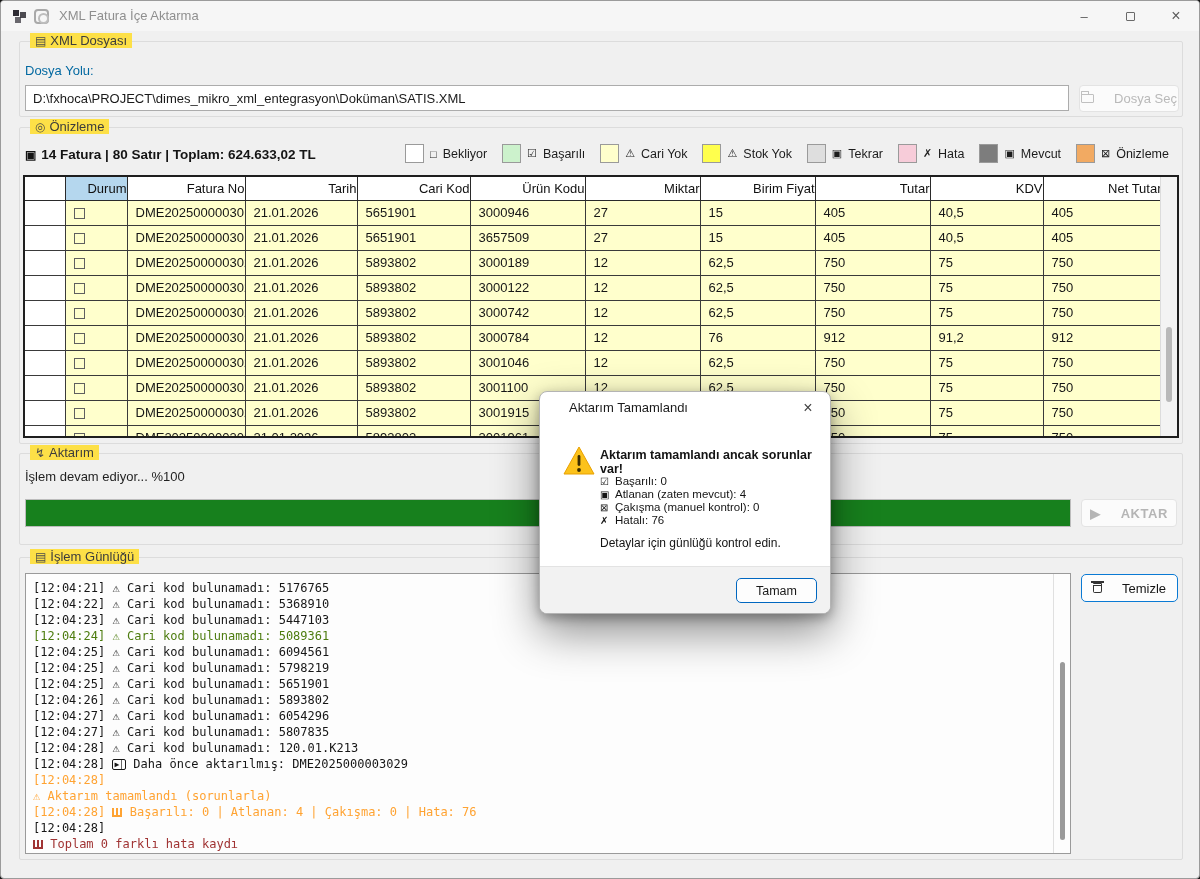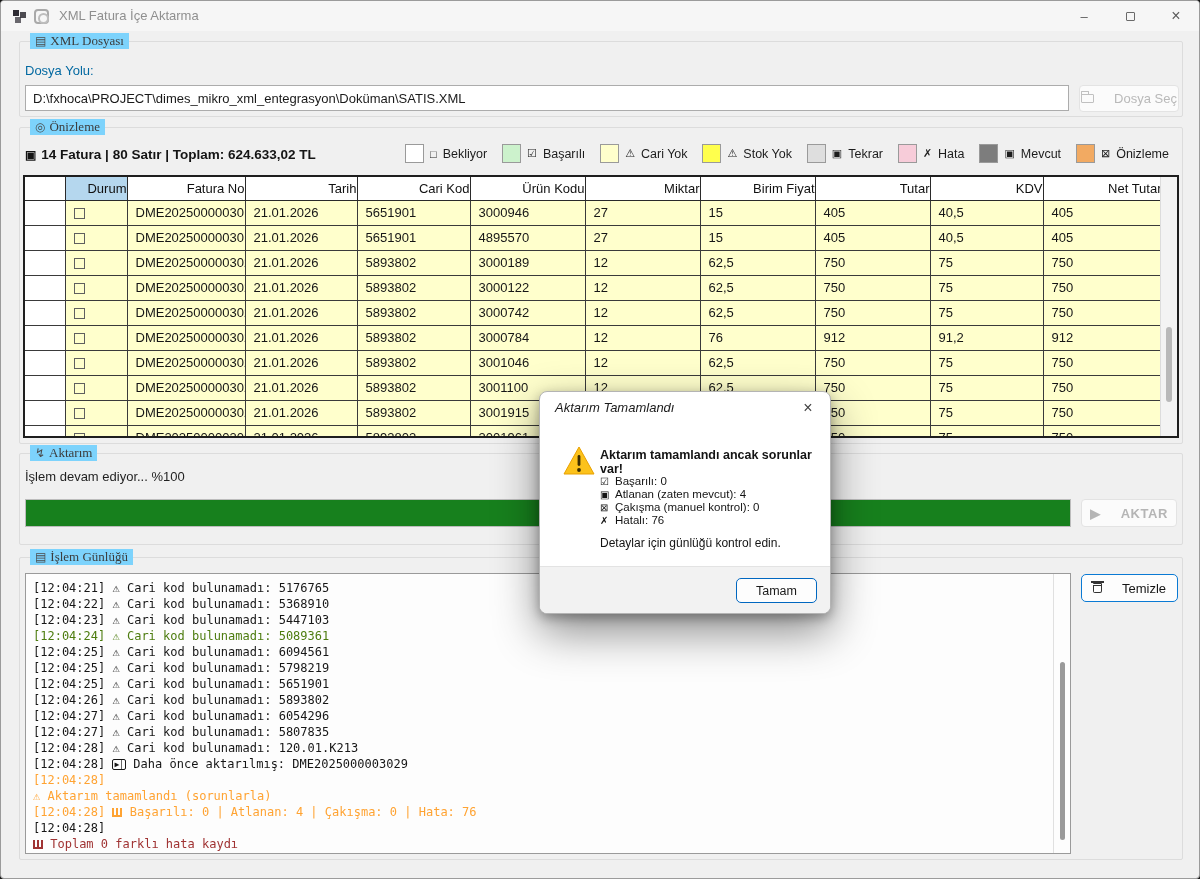--- a/index.html
+++ b/index.html
@@ -17,21 +17,21 @@
   .app-icon2{position:absolute;left:33px;top:8px;width:15px;height:15px;border:2px solid #a9a9a9;border-radius:4px;}
   .app-icon2:before{content:"";position:absolute;left:2px;top:2px;width:7px;height:7px;border:2px solid #bdbdbd;border-radius:50%;}
   .win-title{position:absolute;left:58px;top:7px;font-size:13px;color:#8f8f8f;}
   .win-btns{position:absolute;right:0;top:0;height:30px;display:flex;}
   .win-btn{width:46px;height:30px;display:flex;align-items:center;justify-content:center;color:#5c5c5c;font-size:13px;}
   .win-btn .maxbox{width:9px;height:9px;border:1px solid #6a6a6a;border-radius:1px;}
   .win-btn.close{font-size:16px;}
 
   
   .group{position:absolute;border:1px solid #dcdcdc;border-radius:2px;}
-  .gtitle{position:absolute;top:-9px;left:10px;background:#7dd3fc;padding:0 5px;font-size:13px;color:#3c3c3c;white-space:nowrap;font-family:Liberation Serif, serif;}
+  .gtitle{position:absolute;top:-9px;left:10px;background:#fde047;padding:0 5px;font-size:13px;color:#3c3c3c;white-space:nowrap;}
   .gtitle .gicon{margin-right:4px;color:#4a4a4a;font-size:12px;}
   #grp-file{left:18px;top:40px;width:1164px;height:76px;}
   #grp-preview{left:18px;top:126px;width:1164px;height:317px;}
   #grp-transfer{left:18px;top:452px;width:1164px;height:92px;}
   #grp-log{left:18px;top:556px;width:1164px;height:303px;}
 
   
   .file-label{position:absolute;left:24px;top:62px;font-size:13px;color:#0369a1;}
   .path-input{position:absolute;left:24px;top:84px;width:1044px;height:26px;border:1px solid #acacac;background:#fff;font-size:13px;color:#1a1a1a;padding:0 7px;font-family:"Liberation Sans",sans-serif;}
   .btn{display:flex;align-items:center;justify-content:center;gap:20px;border-radius:4px;font-size:13px;cursor:default;}
@@ -72,21 +72,21 @@
   .icon-chart{display:inline-block;width:10px;height:9px;background:repeating-linear-gradient(90deg,currentColor 0 2px,transparent 2px 4px);border-bottom:2px solid currentColor;vertical-align:-1px;}
   .logbox .vscroll{border-left:1px solid #e0e0e0;background:#fdfdfd;}
   .logbox .thumb{top:88px;height:178px;background:#9a9a9a;width:5px;left:6px;}
   .btn-clear{position:absolute;left:1080px;top:573px;width:97px;height:28px;background:#fdfdfd;border:1px solid #0a7ad4;color:#161616;border-radius:5px;}
   .trash-ico{display:inline-block;width:9px;height:10px;border:1px solid #333;border-top:3px double #333;border-radius:1px 1px 2px 2px;position:relative;}
   .trash-ico:before{content:"";position:absolute;left:-3px;top:-5px;width:13px;height:2px;background:#333;}
 
   
   .dialog{position:absolute;left:538px;top:390px;width:292px;height:223px;background:#fff;border:1px solid #b4b4b4;border-radius:8px;box-shadow:0 18px 45px rgba(0,0,0,.45),0 4px 12px rgba(0,0,0,.3);z-index:50;overflow:hidden;}
   .dlg-titlebar{position:absolute;left:0;top:0;width:100%;height:32px;}
-  .dlg-title{position:absolute;left:15px;top:8px;font-size:13px;color:#1b1b1b;font-style:italic;}
+  .dlg-title{position:absolute;left:29px;top:8px;font-size:13px;color:#1b1b1b;}
   .dlg-close{position:absolute;right:11px;top:5px;width:22px;height:22px;display:flex;align-items:center;justify-content:center;font-size:16px;color:#444;}
   .dlg-body{position:absolute;left:0;top:32px;width:100%;}
   .dlg-warnicon{position:absolute;left:23px;top:22px;}
   .dlg-message{position:absolute;left:60px;top:24px;font-size:12.5px;font-weight:bold;color:#141414;width:225px;}
   .dlg-stats{position:absolute;left:60px;top:51px;font-size:11.5px;color:#141414;line-height:13px;}
   .dlg-stat .g{display:inline-block;width:15px;font-size:10px;}
   .dlg-note{position:absolute;left:60px;top:112px;font-size:12px;color:#141414;}
   .dlg-footer{position:absolute;left:0;bottom:0;width:100%;height:47px;background:#f2f2f2;border-top:1px solid #e3e3e3;}
   .btn-tamam{position:absolute;right:13px;top:11px;width:81px;height:25px;background:#fdfdfd;border:1px solid #0067c0;border-radius:5px;font-size:12.5px;color:#1a1a1a;display:flex;align-items:center;justify-content:center;}
 </style>
@@ -212,21 +212,21 @@
             <td>405</td>
             <td>40,5</td>
             <td>405</td>
           </tr>
           <tr>
             <td class="rowhdr"></td>
             <td><span class="cb"></span></td>
             <td>DME2025000003019</td>
             <td>21.01.2026</td>
             <td>5651901</td>
-            <td>4895570</td>
+            <td>3657509</td>
             <td>27</td>
             <td>15</td>
             <td>405</td>
             <td>40,5</td>
             <td>405</td>
           </tr>
           <tr>
             <td class="rowhdr"></td>
             <td><span class="cb"></span></td>
             <td>DME2025000003020</td>

